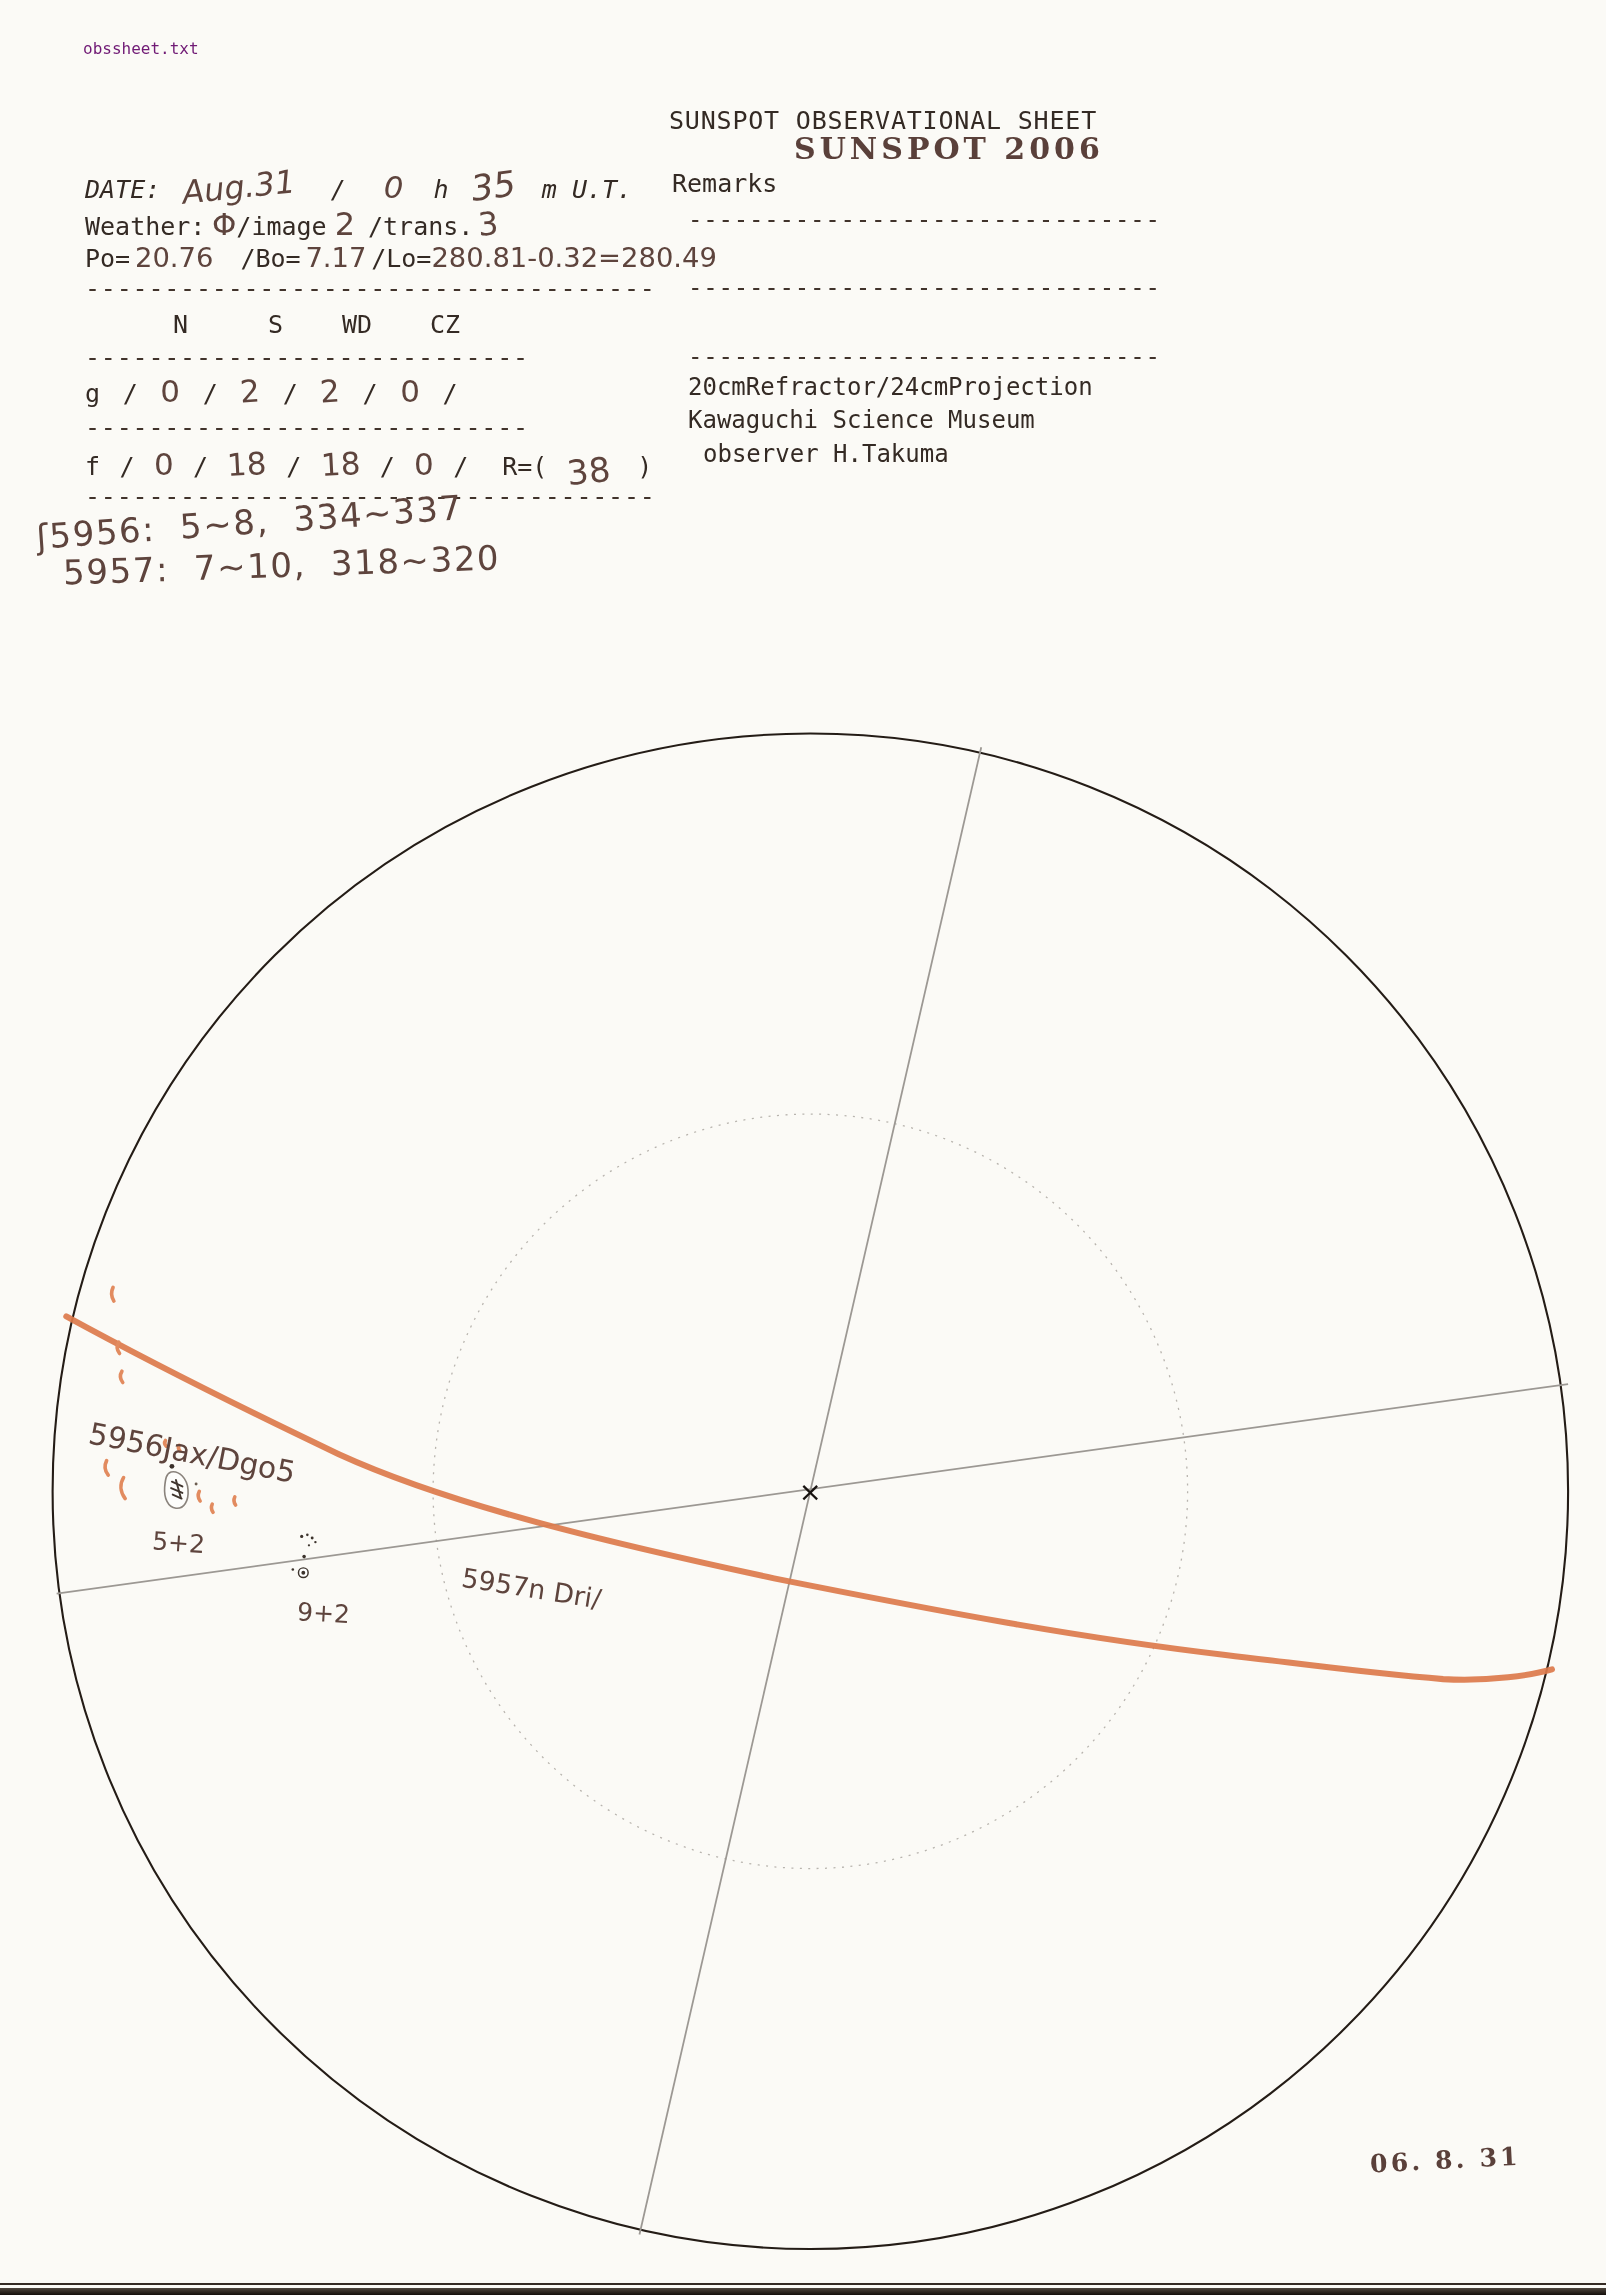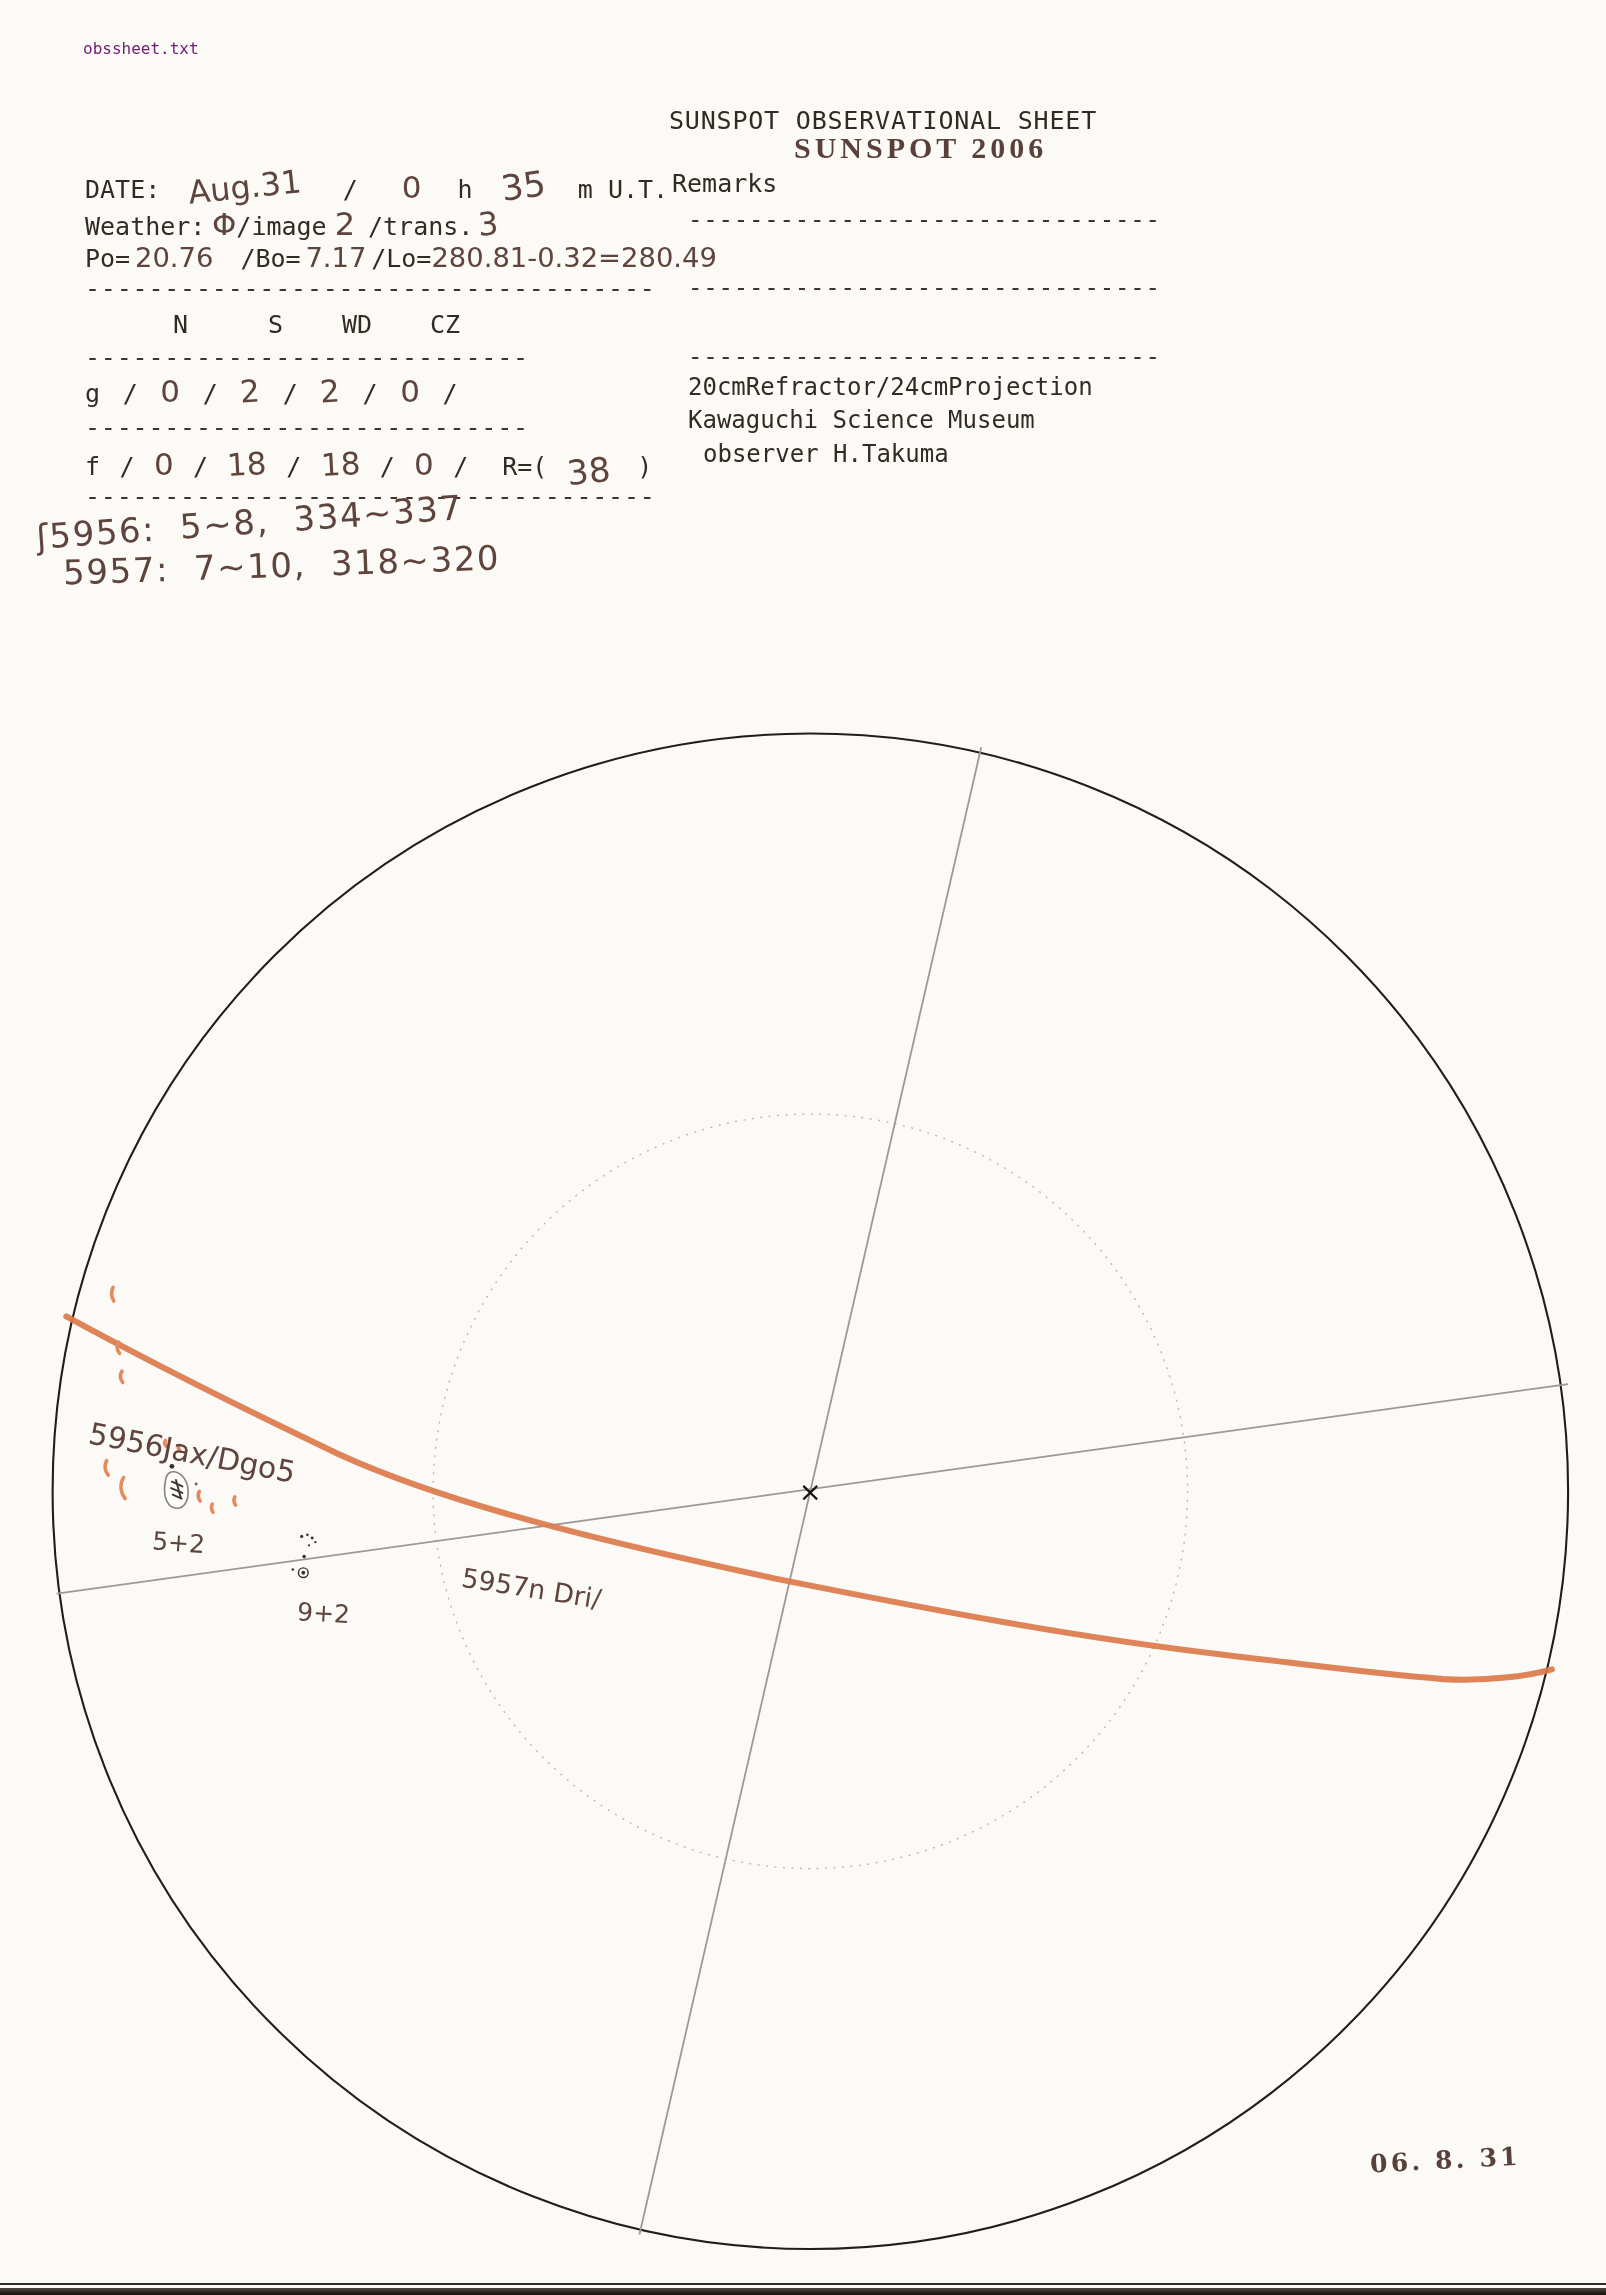--- a/index.html
+++ b/index.html
@@ -15,36 +15,36 @@
   .r-m6{transform:rotate(-6deg);} .r-m4{transform:rotate(-4deg);}
   .r-m3{transform:rotate(-3deg);} .r-m8{transform:rotate(-8deg);}
   .r-m2{transform:rotate(-2deg);}
   .drop{position:relative;top:8px;}
   .fs20{font-size:16px;} .fs31{font-size:25px;} .fs30{font-size:24px;}
   .fs34{font-size:27.4px;} .fs37{font-size:30px;} .fs38{font-size:31px;}
   .fs40{font-size:32px;} .fs42{font-size:34px;} .fs44{font-size:35px;}
   .ml6{margin-left:4.8px;} .ml8{margin-left:6.5px;} .ml10{margin-left:8px;}
   .ml14{margin-left:27px;} .ml16{margin-left:13px;} .ml18{margin-left:14.5px;}
   .ml20{margin-left:16px;} .ml48{}
-  .gap24{column-gap:19.4px;} .gap28{column-gap:22.6px;} .gap14{column-gap:28px;}
+  .gap24{column-gap:19.4px;} .gap28{column-gap:22.6px;} .gap14{column-gap:22px;font-style:italic;}
   #disk-svg{position:absolute;left:0;top:0;}
   .svg-hand{font-family:"DejaVu Sans", sans-serif;fill:#5e443d;}
   .bottom-line{position:absolute;left:0;top:2283px;width:1607px;height:2.4px;background:#352b24;}
   .bottom-band{position:absolute;left:0;top:2288px;width:1607px;height:7.3px;
                background:linear-gradient(to bottom,#4d443c,#140f0b);}
 </style>
 </head>
 <body>
 
 <div id="page">
 
   <div class="abs t fs20" style="left:83px;top:39px;color:#701a75;">obssheet.txt</div>
 
   <div class="abs t fs31" style="left:669px;top:106px;letter-spacing:0.8px;">SUNSPOT OBSERVATIONAL SHEET</div>
-  <div class="abs stamp fs37" style="left:794px;top:131px;letter-spacing:4px;font-family:Liberation Serif, serif;">SUNSPOT 2006</div>
+  <div class="abs stamp fs37" style="left:794px;top:131px;letter-spacing:4px;">SUNSPOT 2006</div>
 
   <div class="row gap14 t fs31" style="left:85px;top:166px;">
     <span>DATE:</span>
     <span class="hw fs40 r-m6">Aug.31</span>
     <span class="ml16">/</span>
     <span class="hw fs38 ml20">0</span>
     <span class="ml10">h</span>
     <span class="hw fs44 r-m8">35</span>
     <span class="ml6">m U.T.</span>
   </div>

